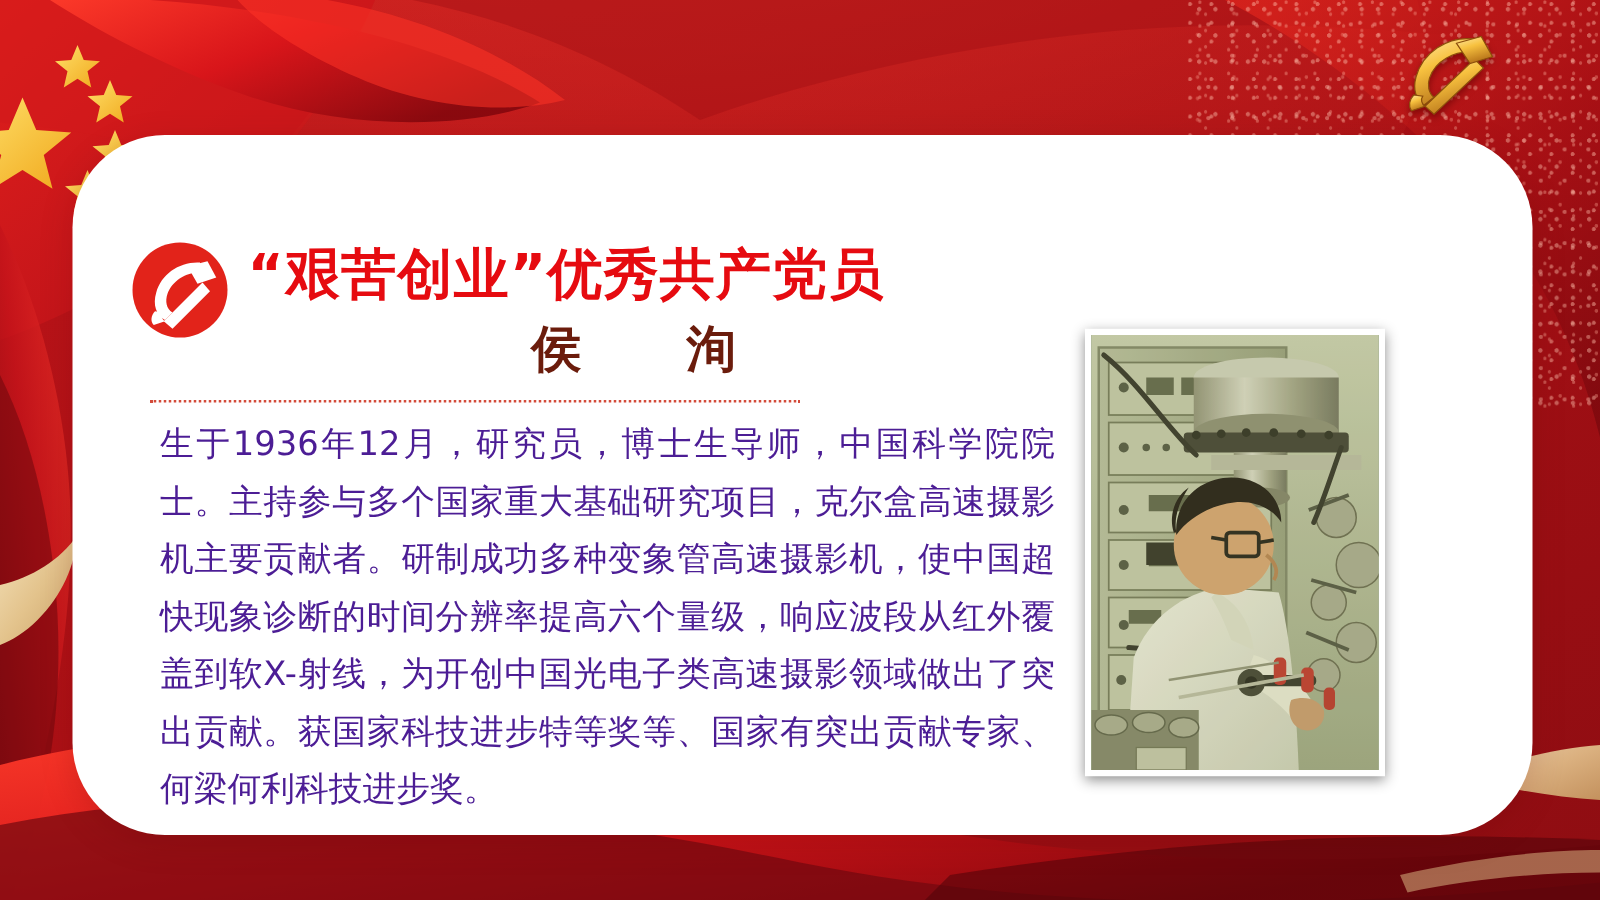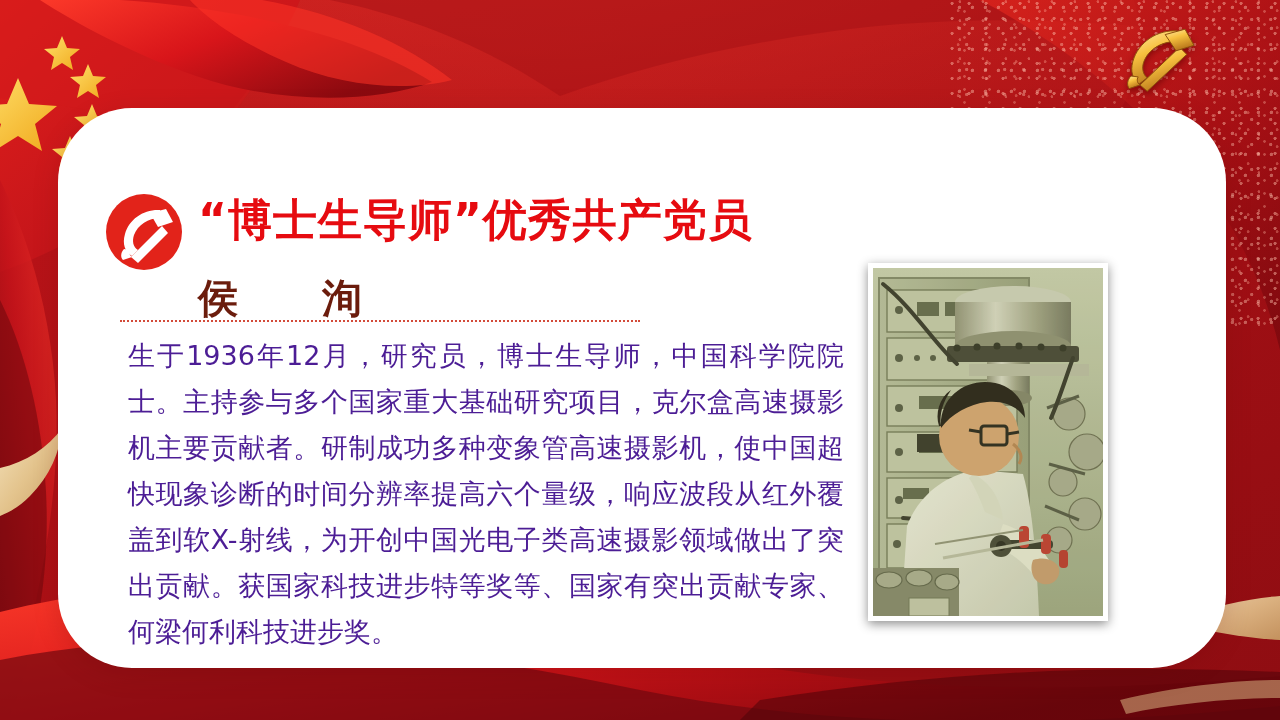--- a/index.html
+++ b/index.html
@@ -43,24 +43,24 @@
   #badge { position:absolute; left:46px; top:84px; width:80px; height:80px; }
   #badge svg { width:100%; height:100%; display:block; }
 
   #title {
     position:absolute; left:140px; top:88px; width:640px;
     font-size:44px; font-weight:bold; color:#e60b10;
     letter-spacing:1px; line-height:1.1; white-space:nowrap;
     font-family:"DejaVu Sans","Liberation Sans",sans-serif;
   }
   #name {
-    position:absolute; left:140px; top:168px; width:640px;
-    text-align:left; font-size:40px; font-weight:bold; color:#6b1c0c;
+    position:absolute; left:140px; top:150px; width:640px;
+    text-align:center; font-size:40px; font-weight:bold; color:#6b1c0c;
     letter-spacing:22px; line-height:1.1;
-    font-family:Liberation Sans, sans-serif;
+    font-family:Liberation Serif, serif;
   }
   #divider {
     position:absolute; left:62px; top:212px; width:520px; height:0;
     border-top:2px dotted #d34b3a;
   }
 
   
   #bio {
     position:absolute; left:70px; top:225px; width:716px;
     font-size:27px; line-height:46px; color:#4c1d95;
@@ -190,21 +190,21 @@
       <g fill="#ffffff" stroke="none">
         <path d="M56 18 C40 17 25 27 21 42 C18 52 21 60 28 64 L34 58
                  C29 55 28 49 30 43 C34 32 46 25 58 26 Z"></path>
         <path d="M20 57 C17 60 16 65 19 68 L28 65 C25 63 25 60 26 58 Z"></path>
         <path d="M27 65 L58 34 L64 41 L34 71 Z"></path>
         <path d="M46 21 L62 17 L69 30 L54 35 Z"></path>
       </g>
     </svg>
   </div>
 
-  <div id="title">“博士生导师”优秀共产党员</div>
+  <div id="title">“艰苦创业”优秀共产党员</div>
 
   <div id="name">侯　洵</div>
 
   <div id="divider"></div>
 
   <div id="bio">生于1936年12月，研究员，博士生导师，中国科学院院士。主持参与多个国家重大基础研究项目，克尔盒高速摄影机主要贡献者。研制成功多种变象管高速摄影机，使中国超快现象诊断的时间分辨率提高六个量级，响应波段从红外覆盖到软X-射线，为开创中国光电子类高速摄影领域做出了突出贡献。获国家科技进步特等奖等、国家有突出贡献专家、何梁何利科技进步奖。</div>
 
   <div id="photo">
     <div class="inner">
       <svg viewBox="0 0 230 348" preserveAspectRatio="xMidYMid slice">

